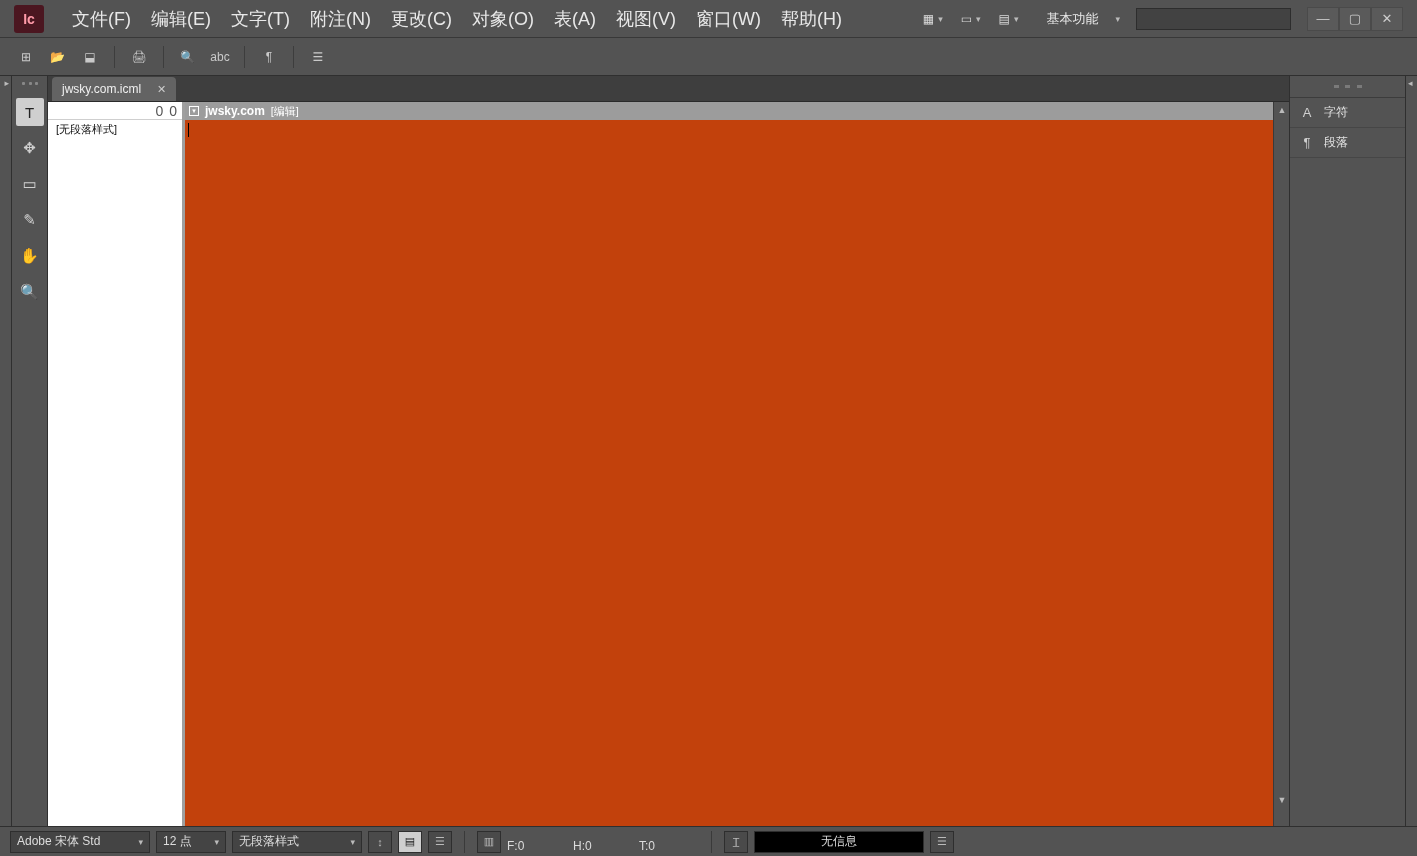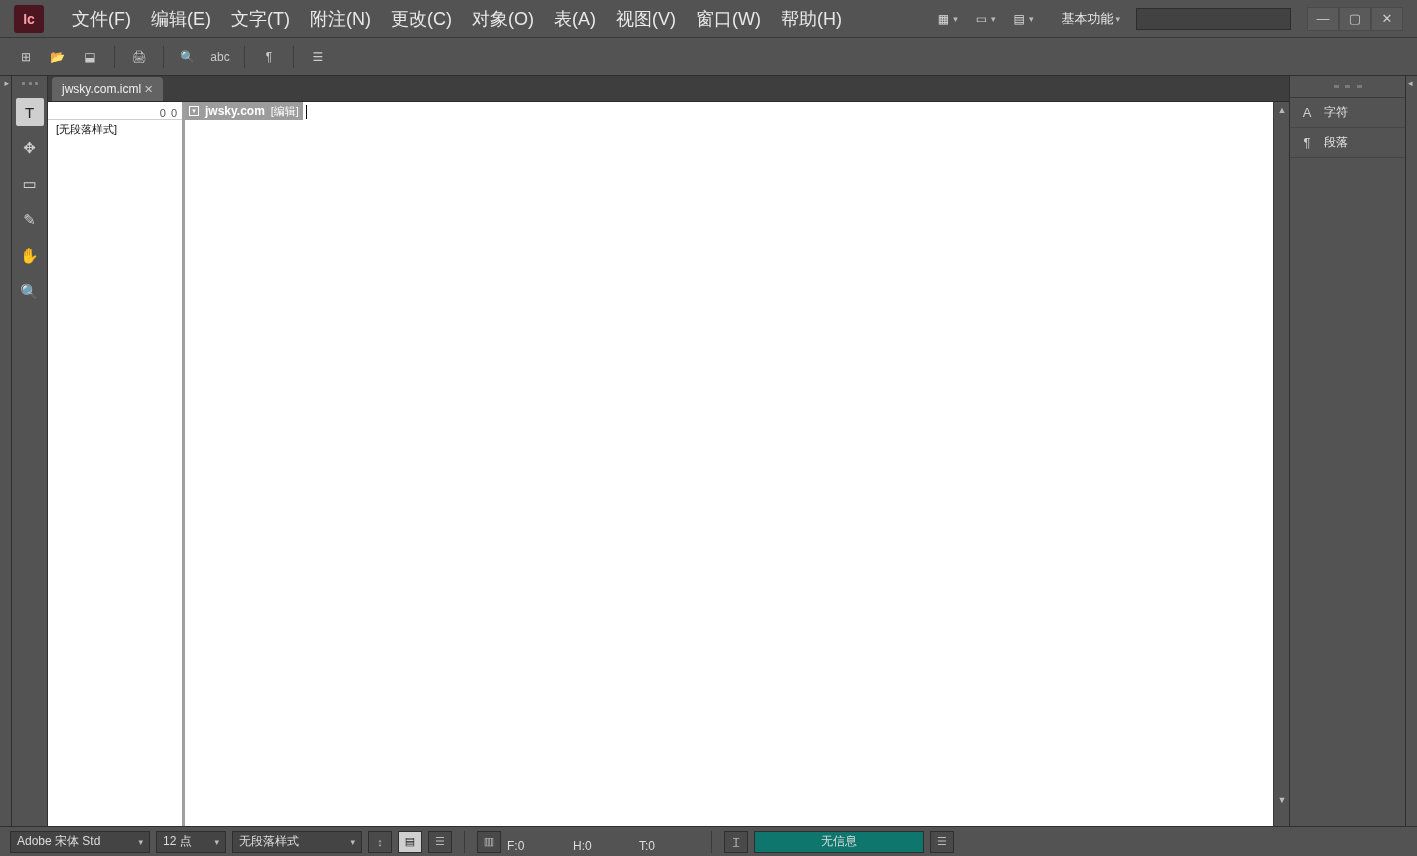--- a/index.html
+++ b/index.html
@@ -6,21 +6,21 @@
   html, body { width: 1417px; height: 856px; overflow: hidden; background: #535353; color: #e8e8e8; font-size: 12px; }
 
   
   .menubar { height: 38px; background: #535353; border-bottom: 1px solid #383838; display: flex; align-items: center; padding: 0 14px; }
   .app-logo { width: 30px; height: 28px; background: #4b1620; color: #ff9aa8; border-radius: 3px; display: flex; align-items: center; justify-content: center; font-weight: bold; font-size: 14px; margin-right: 18px; }
   .menu-item { padding: 4px 10px; font-size: 18px; cursor: default; }
   .menubar-spacer { flex: 1; }
   .menubar-tools { display: flex; align-items: center; gap: 18px; margin-right: 20px; }
   .mb-tool { display: flex; align-items: center; gap: 4px; color: #dcdcdc; font-size: 12px; }
   .chev { font-size: 9px; color: #bbb; }
-  .workspace-label { padding: 4px 8px; font-size: 13px; display: flex; align-items: center; gap: 2px; margin-right: 8px; }
+  .workspace-label { padding: 4px 8px; font-size: 13px; display: flex; align-items: center; gap: 17px; margin-right: 8px; }
   .search-box { width: 155px; height: 22px; background: #424242; border: 1px solid #2d2d2d; }
   .win-controls { display: flex; margin-left: 16px; }
   .win-btn { width: 32px; height: 24px; display: flex; align-items: center; justify-content: center; color: #ccc; font-size: 13px; background: #5a5a5a; border: 1px solid #4a4a4a; }
 
   
   .toolbar { height: 38px; background: #535353; border-bottom: 1px solid #2f2f2f; display: flex; align-items: center; padding: 0 12px; gap: 4px; }
   .tb-btn { width: 28px; height: 28px; display: flex; align-items: center; justify-content: center; color: #c9c9c9; border-radius: 2px; }
   .tb-sep { width: 1px; height: 22px; background: #3d3d3d; margin: 0 6px; }
 
   
@@ -31,31 +31,31 @@
   .left-rail .expand { position: absolute; top: 2px; right: 2px; font-size: 9px; color: #bbb; }
   .tool-strip { width: 36px; background: #535353; border-right: 1px solid #2f2f2f; display: flex; flex-direction: column; align-items: center; padding-top: 22px; gap: 8px; position: relative; }
   .tool-strip-handle { position:absolute; top:6px; left:10px; width:16px; height:4px; display:flex; justify-content:space-between; }
   .tool-strip-handle span { width:3px; height:3px; background:#888; border-radius:1px; }
   .tool-btn { width: 28px; height: 28px; display: flex; align-items: center; justify-content: center; border-radius: 2px; color: #d0d0d0; font-size: 15px; }
   .tool-btn.active { background: #cfcfcf; color: #222; }
 
   
   .doc-area { flex: 1; display: flex; flex-direction: column; background: #535353; }
   .doc-tabs { height: 26px; background: #3e3e3e; display: flex; align-items: flex-end; padding-left: 4px; border-bottom:1px solid #2a2a2a; }
-  .doc-tab { height: 24px; background: #636363; border-radius: 4px 4px 0 0; display: flex; align-items: center; padding: 0 10px; font-size: 12px; color: #f0f0f0; gap:3px; }
+  .doc-tab { height: 24px; background: #636363; border-radius: 4px 4px 0 0; display: flex; align-items: center; padding: 0 10px; font-size: 12px; color: #f0f0f0; gap:16px; }
   .doc-tab-close { font-size:11px; color:#ccc; }
   .sub-tabs { height: 26px; background: #535353; display: flex; border-bottom: 1px solid #2a2a2a; }
   .sub-tab { padding: 0 20px; height: 26px; display: flex; align-items: center; font-size: 12px; color: #ddd; border-right:1px solid #3a3a3a; }
   .sub-tab.active { background: #2b2b2b; }
   .content-row { flex:1; display:flex; min-height:0; }
   .style-col { width: 137px; background: #ffffff; border-right: 3px solid #9f9f9f; display:flex; flex-direction:column; }
   .style-ruler { height: 18px; border-bottom: 1px solid #cfcfcf; display:flex; justify-content:flex-end; align-items:flex-end; padding-right:4px; }
-  .style-ruler span { font-size:11px; color:#555; letter-spacing:1px; }
+  .style-ruler span { font-size:14px; color:#555; letter-spacing:1px; }
   .style-entry { color:#111; font-size:11px; padding:2px 8px; display:flex; align-items:center; height:18px; }
-  .editor-col { flex:1; background:#ffffff; display:flex; min-width:0; }
+  .editor-col { flex:1; background:#c2410c; display:flex; flex-direction:column; min-width:0; }
   .story-header { height:18px; background:#9c9c9c; color:#fff; font-size:12px; display:flex; align-items:center; padding:0 4px; gap:6px; }
   .story-header .tri { width:10px; height:10px; border:1px solid #fff; display:flex; align-items:center; justify-content:center; font-size:7px; }
   .story-header .tag { font-size:11px; }
   .editor-body { flex:1; position:relative; }
   .caret { position:absolute; top:3px; left:3px; width:1px; height:14px; background:#000; }
   .vscroll { width:16px; background:#535353; border-left:1px solid #3a3a3a; position:relative; }
   .vscroll .arrow { position:absolute; width:16px; height:16px; display:flex; align-items:center; justify-content:center; color:#bbb; font-size:9px; }
   .vscroll .arrow.up { top:0; }
   .vscroll .arrow.dn { bottom:18px; }
   .vscroll .grip { position:absolute; bottom:0; right:0; width:16px; height:16px; }
@@ -71,21 +71,21 @@
   .rp-item .ico { width:14px; text-align:center; font-size:13px; color:#cfcfcf; }
 
   
   .statusbar { height: 30px; background: #535353; border-top: 1px solid #2f2f2f; display:flex; align-items:center; padding:0 10px; gap:6px; font-size:12px; color:#ddd; }
   .sb-select { height:22px; background:#444; border:1px solid #2e2e2e; display:flex; align-items:center; padding:0 6px; justify-content:space-between; }
   .sb-select .chev { margin-left:6px; }
   .sb-iconbox { width:24px; height:22px; border:1px solid #2e2e2e; display:flex; align-items:center; justify-content:center; background:#4a4a4a; font-size:11px; color:#bbb; }
   .sb-iconbox.active { background:#cfcfcf; color:#222; }
   .sb-sep { width:1px; height:22px; background:#3a3a3a; margin:0 6px; }
   .sb-field { width:60px;margin-top:8px; }
-  .sb-wide { width:170px; height:22px; border:1px solid #2e2e2e; background:#0f766e; display:flex; align-items:center; justify-content:center; }
+  .sb-wide { width:170px; height:22px; border:1px solid #2e2e2e; background:#000000; display:flex; align-items:center; justify-content:center; }
 </style>
 </head>
 <body>
 
 <div class="menubar">
   <div class="app-logo">Ic</div>
   <div class="menu-item">文件(F)</div>
   <div class="menu-item">编辑(E)</div>
   <div class="menu-item">文字(T)</div>
   <div class="menu-item">附注(N)</div>

